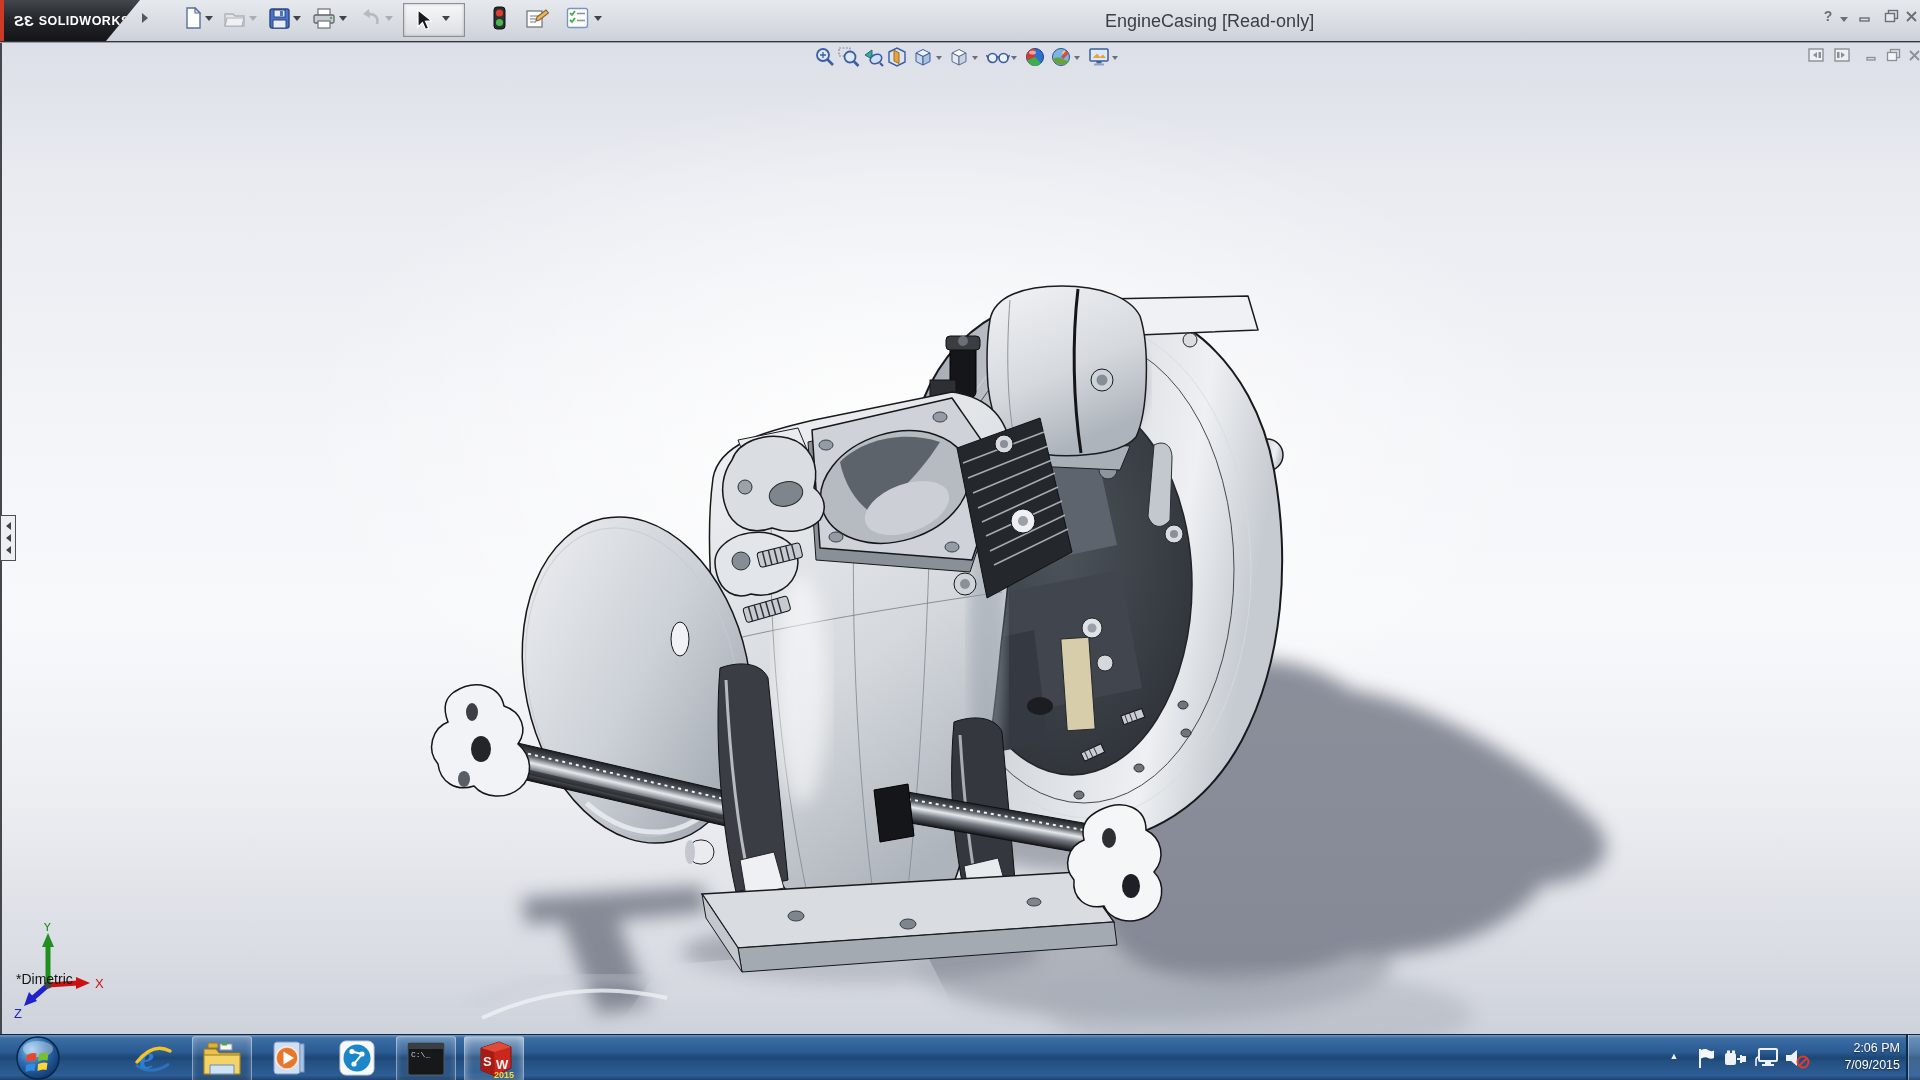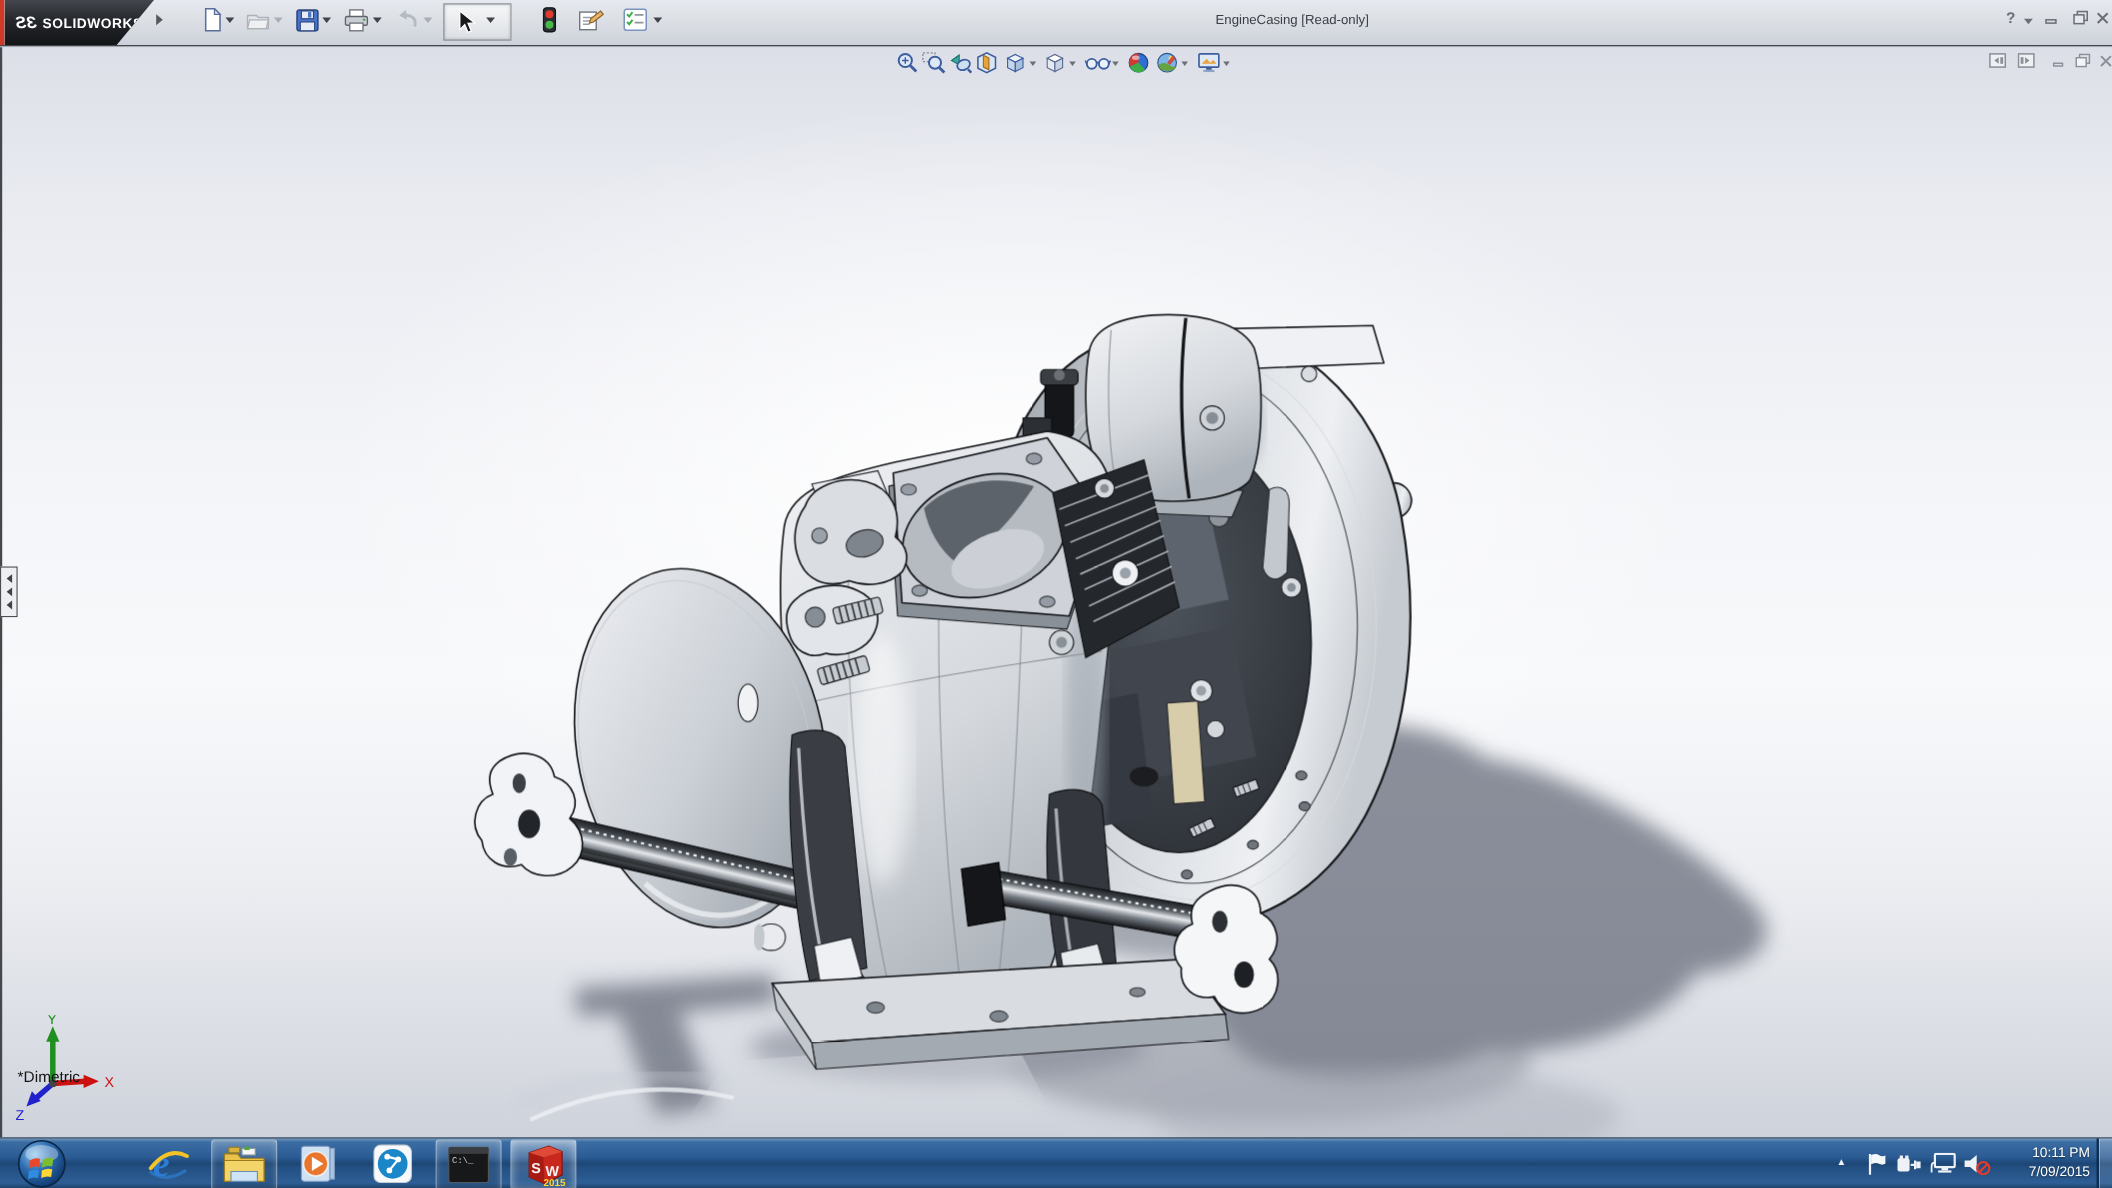--- a/index.html
+++ b/index.html
@@ -17,21 +17,21 @@
     clip-path:polygon(0 0,100% 0,75% 100%,0 100%);
     display:flex;align-items:center;color:#fff;padding-left:10px;box-sizing:border-box;}
   #brand-glyph{font-style:italic;font-weight:bold;font-size:15px;margin-right:5px;transform:scaleX(-1);display:inline-block;}
   #brand-name{font-size:12.5px;font-weight:bold;letter-spacing:.5px;}
   .tb-btn{top:5px;width:26px;height:26px;display:flex;align-items:center;justify-content:center;}
   .tb-caret{top:16px;width:0;height:0;border:4px solid transparent;border-top:5px solid #3f444b;}
   .tb-caret.dis{border-top-color:#a9aeb5;}
   #select-box{left:403px;top:3px;width:60px;height:32px;border:1px solid #8a8f96;
     background:linear-gradient(#f6f7f8,#dcdfe3);box-shadow:inset 0 0 3px rgba(0,0,0,.25);
     display:flex;align-items:center;}
-  #win-title{left:1105px;top:11px;width:300px;font-size:12px;color:#3c4046;}
+  #win-title{left:1105px;top:11px;width:300px;font-size:18px;color:#3c4046;}
   .cap-btn{top:6px;height:20px;color:#6b7078;font-size:14px;display:flex;align-items:center;justify-content:center;}
   
   #viewport{left:0;top:43px;width:1920px;height:991px;
     background:
       radial-gradient(ellipse 900px 500px at 48% 40%, rgba(255,255,255,.95), rgba(255,255,255,0) 70%),
       linear-gradient(180deg,#dcdfe7 0%,#e9ebf1 14%,#f4f5f8 40%,#f8f9fb 58%,#eceef2 76%,#d9dce3 92%,#ced2da 100%);
     border-left:2px solid #44474c;border-right:1px solid #8a8f96;}
   #headsup{left:0px;top:-2px;width:1920px;height:34px;}
   .hu-item{top:5px;width:24px;height:24px;}
   .hu-caret{top:15px;width:0;height:0;border:3.5px solid transparent;border-top:4.5px solid #6b7078;}
@@ -631,19 +631,19 @@
       </svg>
     </div>
     <div class="abs" style="left:1784px;top:12px;">
       <svg width="26" height="22" viewBox="0 0 26 22">
         <path d="M2 8 h5 l6 -5 v16 l-6 -5 h-5 z" fill="#eef2f6"></path>
         <circle cx="19" cy="15" r="5.5" fill="none" stroke="#e03b2f" stroke-width="2"></circle>
         <line x1="15.2" y1="18.8" x2="22.8" y2="11.2" stroke="#e03b2f" stroke-width="2"></line>
       </svg>
     </div>
     <div id="clock" class="abs">
-      <div>10:11 PM</div>
+      <div>2:06 PM</div>
       <div>7/09/2015</div>
     </div>
   </div>
   <div id="show-desktop" class="abs"></div>
 
 </div>
 
 </body></html>

